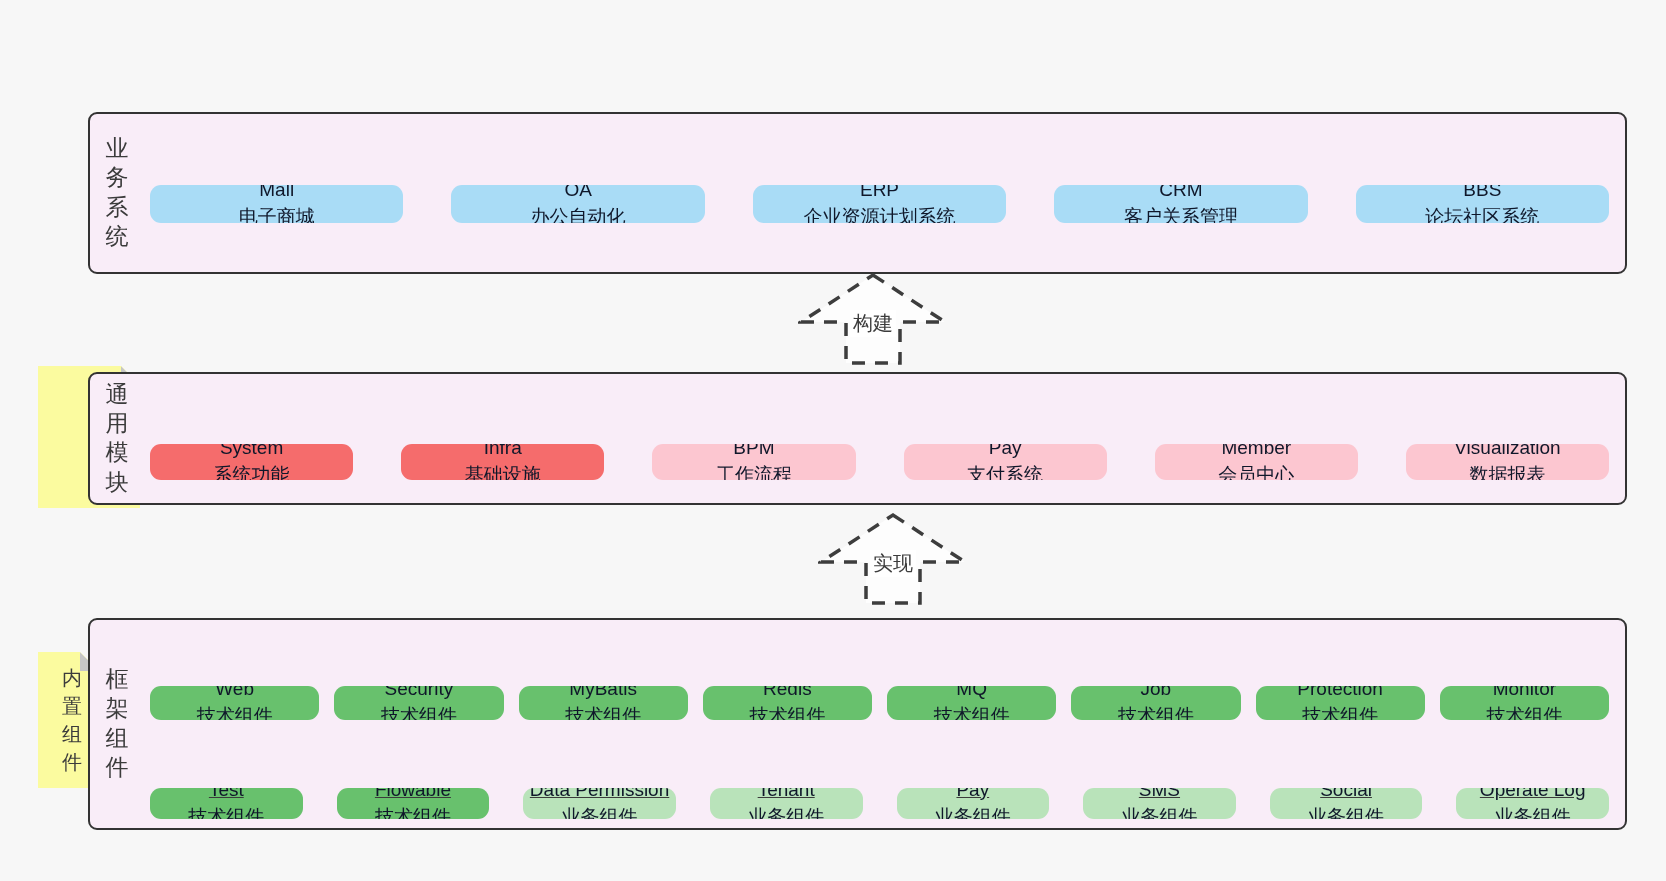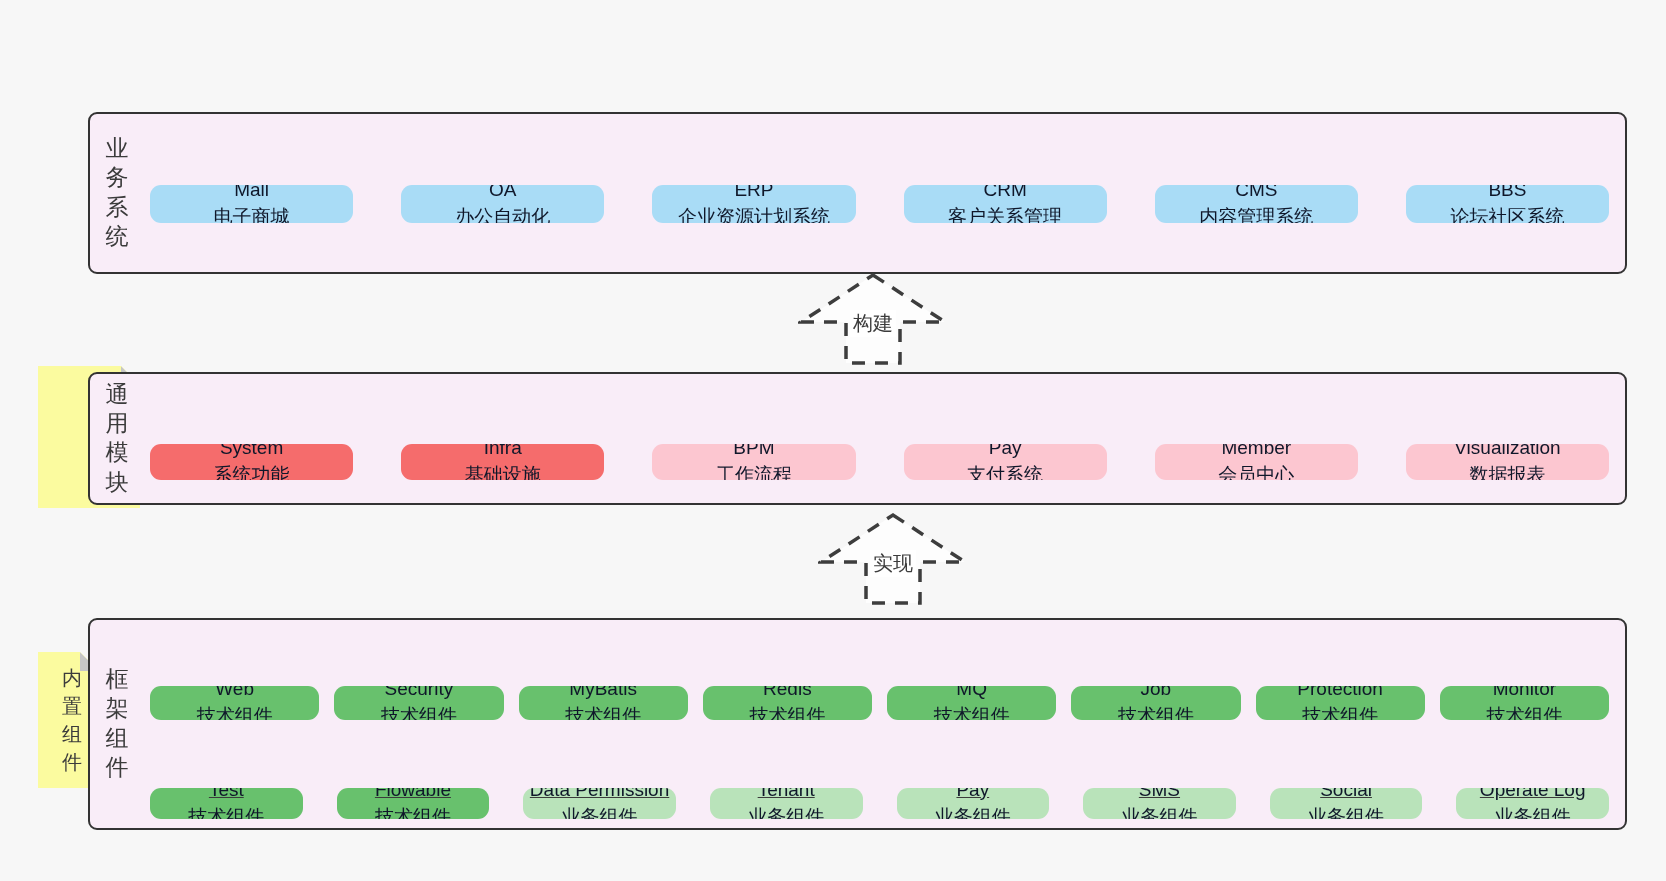--- a/index.html
+++ b/index.html
@@ -93,24 +93,20 @@
     </div>
     <div class="box blue">
       <span class="box-title">ERP</span>
       <span class="box-sub">企业资源计划系统</span>
     </div>
     <div class="box blue">
       <span class="box-title">CRM</span>
       <span class="box-sub">客户关系管理</span>
     </div>
     <div class="box blue">
-      <span class="box-title">CMS</span>
-      <span class="box-sub">内容管理系统</span>
-    </div>
-    <div class="box blue">
       <span class="box-title">BBS</span>
       <span class="box-sub">论坛社区系统</span>
     </div>
   </div>
 </div>
 
 <div class="arrow" id="arrow-build">
   <svg width="150" height="94" viewBox="0 0 150 94">
     <polygon points="75,3 147,50 102,50 102,91 48,91 48,50 3,50" fill="#fdfdfd" stroke="#3d3d3d" stroke-width="3.5" stroke-dasharray="13,10"></polygon>
   </svg>

